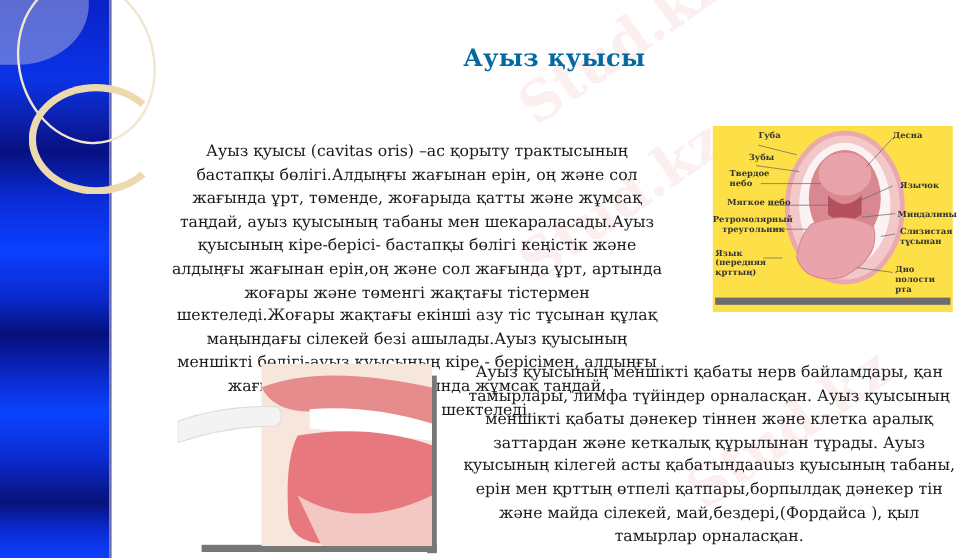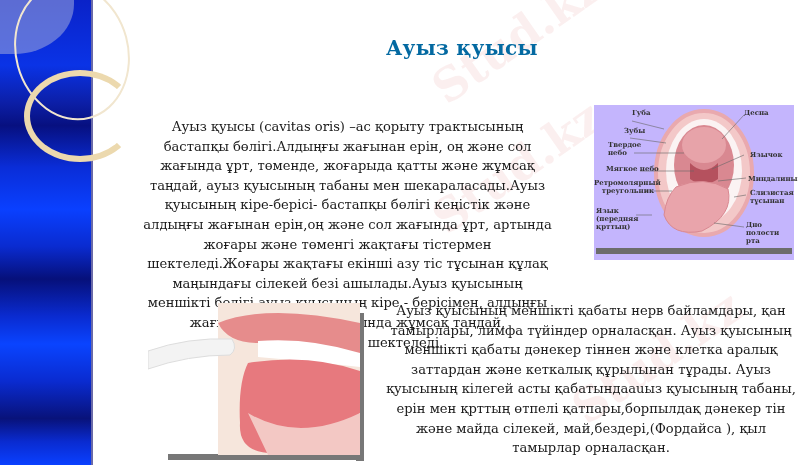--- a/index.html
+++ b/index.html
@@ -38,21 +38,21 @@
   .para1 {
     position:absolute; left:140px; top:73px; width:415px;
     font-size:13.1px; line-height:19.6px; text-align:center; color:#1a1a1a;margin-top:44px;
   }
   .para2 {
     position:absolute; left:385px; top:301px; width:412px;
     font-size:13.1px; line-height:19.6px; text-align:center; color:#1a1a1a;
   }
   .diagram {
     position:absolute; left:594px; top:105px; width:200px; height:155px;
-    background:#c4b5fd;
+    background:#fde047;
   }
   .diagram .shadow {
     position:absolute; left:2px; top:143px; width:196px; height:6px; background:#6c6c6c;
   }
   .lbl {
     position:absolute; font-size:7px; line-height:8px; font-weight:bold; color:#333;
     font-family:"DejaVu Serif", serif;
   }
   .tongue-photo {
     position:absolute; left:148px; top:303px; width:198px; height:150px;

